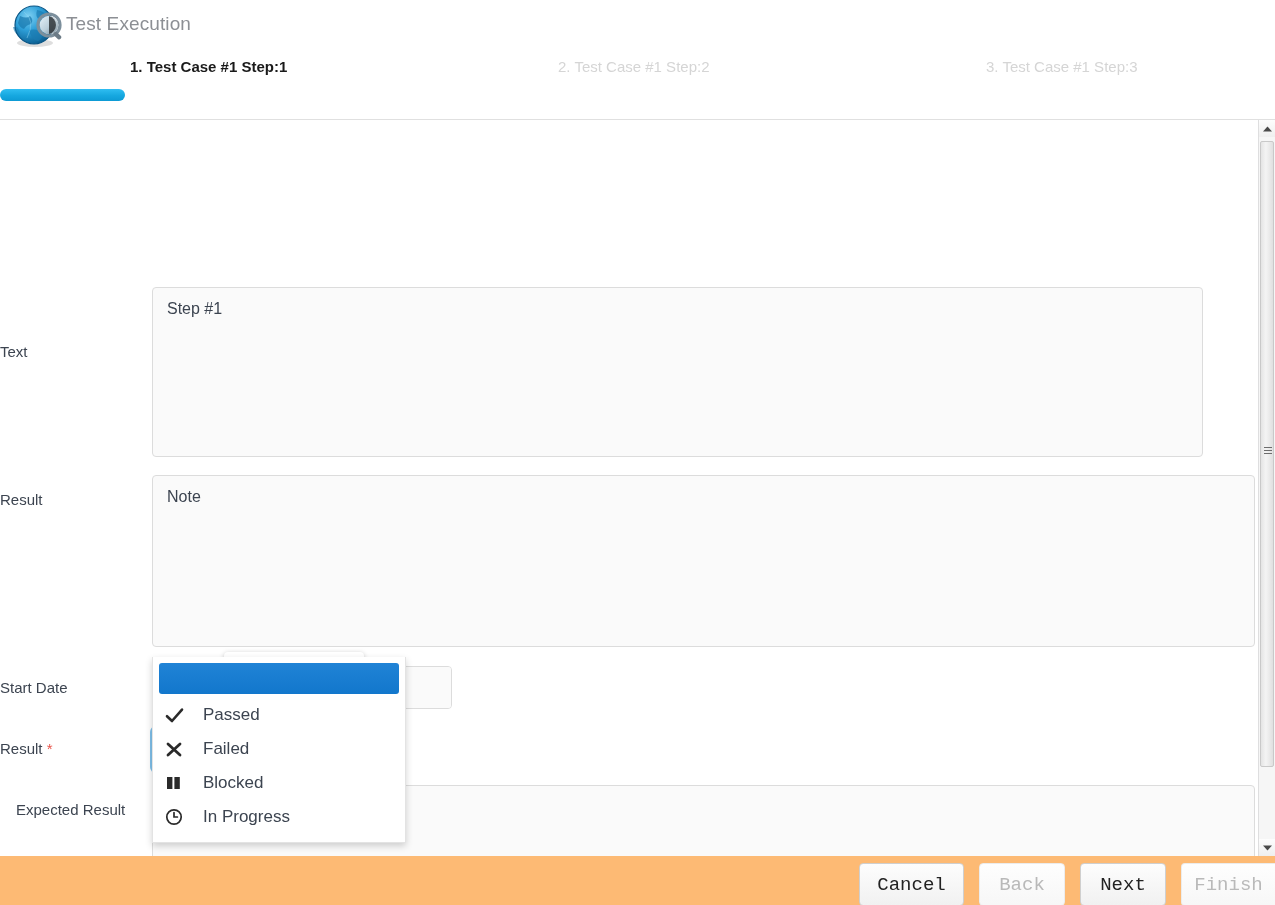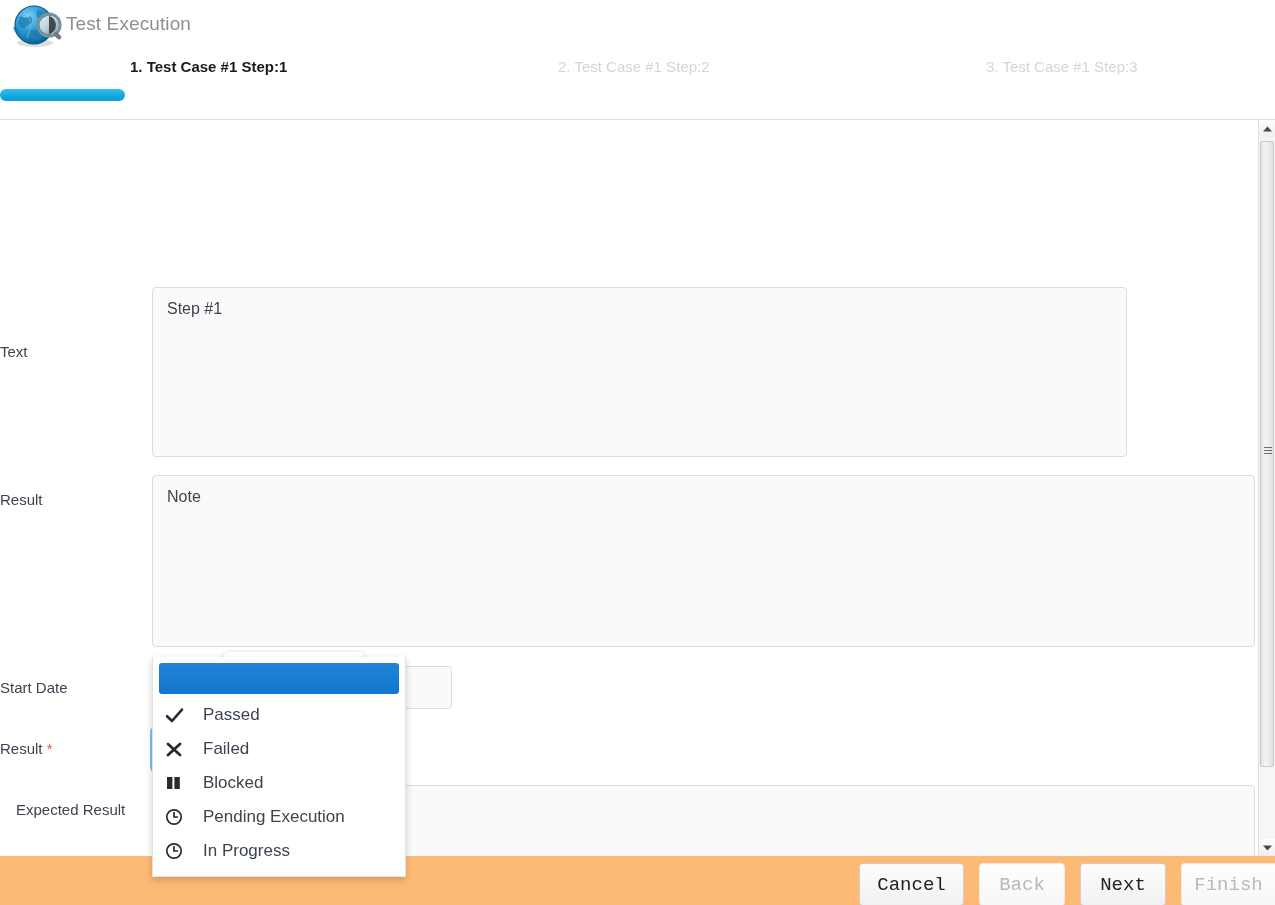--- a/index.html
+++ b/index.html
@@ -112,21 +112,21 @@
     color: #3c4450;
     padding: 11px 14px;
     overflow: hidden;
     line-height: 1.3;
   }
 
   
   #label-text { left: 0px; top: 183px; margin-top: 40px; }
   #input-text {
     left: 152px; top: 167px;
-    width: 975px; height: 170px;
+    width: 1051px; height: 170px;
   }
 
   
   #label-notes { left: 0px; top: 371px; }
   #input-notes {
     left: 152px; top: 355px;
     width: 1103px; height: 172px;
   }
 
   
@@ -448,29 +448,20 @@
     <div class="dd-option">
       <span class="dd-icon">
         <svg width="18" height="16" viewBox="0 0 18 16" xmlns="http://www.w3.org/2000/svg">
           <rect x="2" y="2" width="5.4" height="12" fill="#2a2a2a"></rect>
           <rect x="9.4" y="2" width="5.4" height="12" fill="#2a2a2a"></rect>
         </svg>
       </span>
       <span class="dd-label">Blocked</span>
     </div>
 
-    <div class="dd-option">
-      <span class="dd-icon">
-        <svg width="18" height="18" viewBox="0 0 18 18" xmlns="http://www.w3.org/2000/svg">
-          <circle cx="9" cy="9" r="7.2" fill="none" stroke="#2a2a2a" stroke-width="1.7"></circle>
-          <path d="M9 4.6 L9 9 L12.4 9" fill="none" stroke="#2a2a2a" stroke-width="1.7" stroke-linecap="round"></path>
-        </svg>
-      </span>
-      <span class="dd-label">Pending Execution</span>
-    </div>
 
     <div class="dd-option">
       <span class="dd-icon">
         <svg width="18" height="18" viewBox="0 0 18 18" xmlns="http://www.w3.org/2000/svg">
           <circle cx="9" cy="9" r="7.2" fill="none" stroke="#2a2a2a" stroke-width="1.7"></circle>
           <path d="M9 4.6 L9 9 L12.4 9" fill="none" stroke="#2a2a2a" stroke-width="1.7" stroke-linecap="round"></path>
         </svg>
       </span>
       <span class="dd-label">In Progress</span>
     </div>

